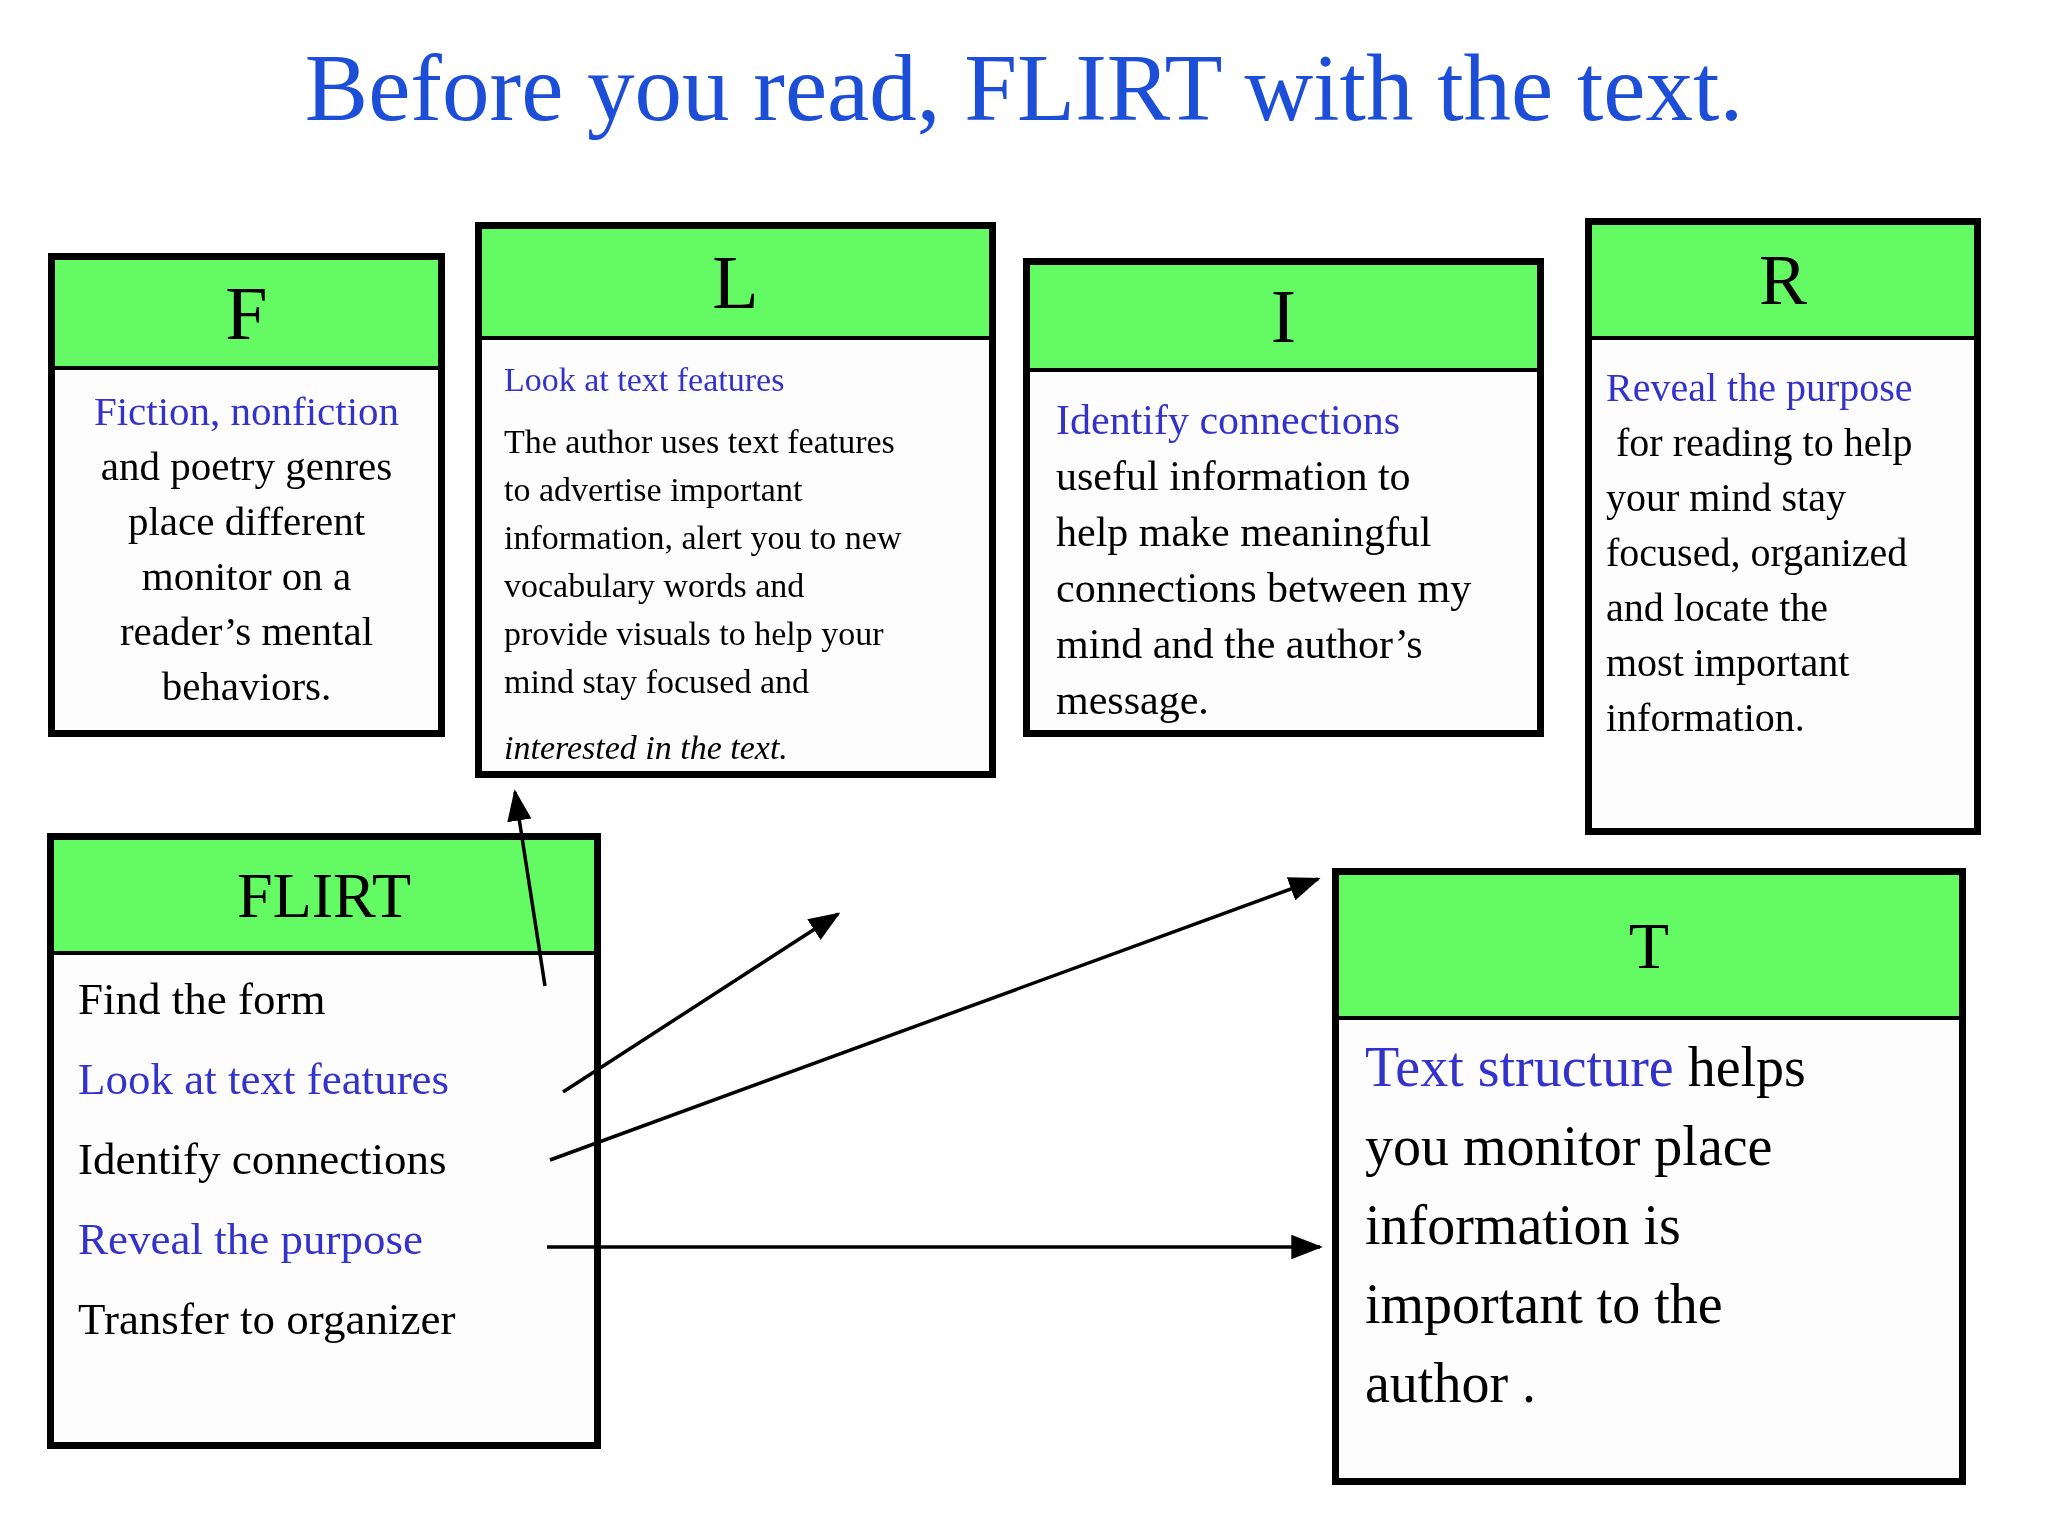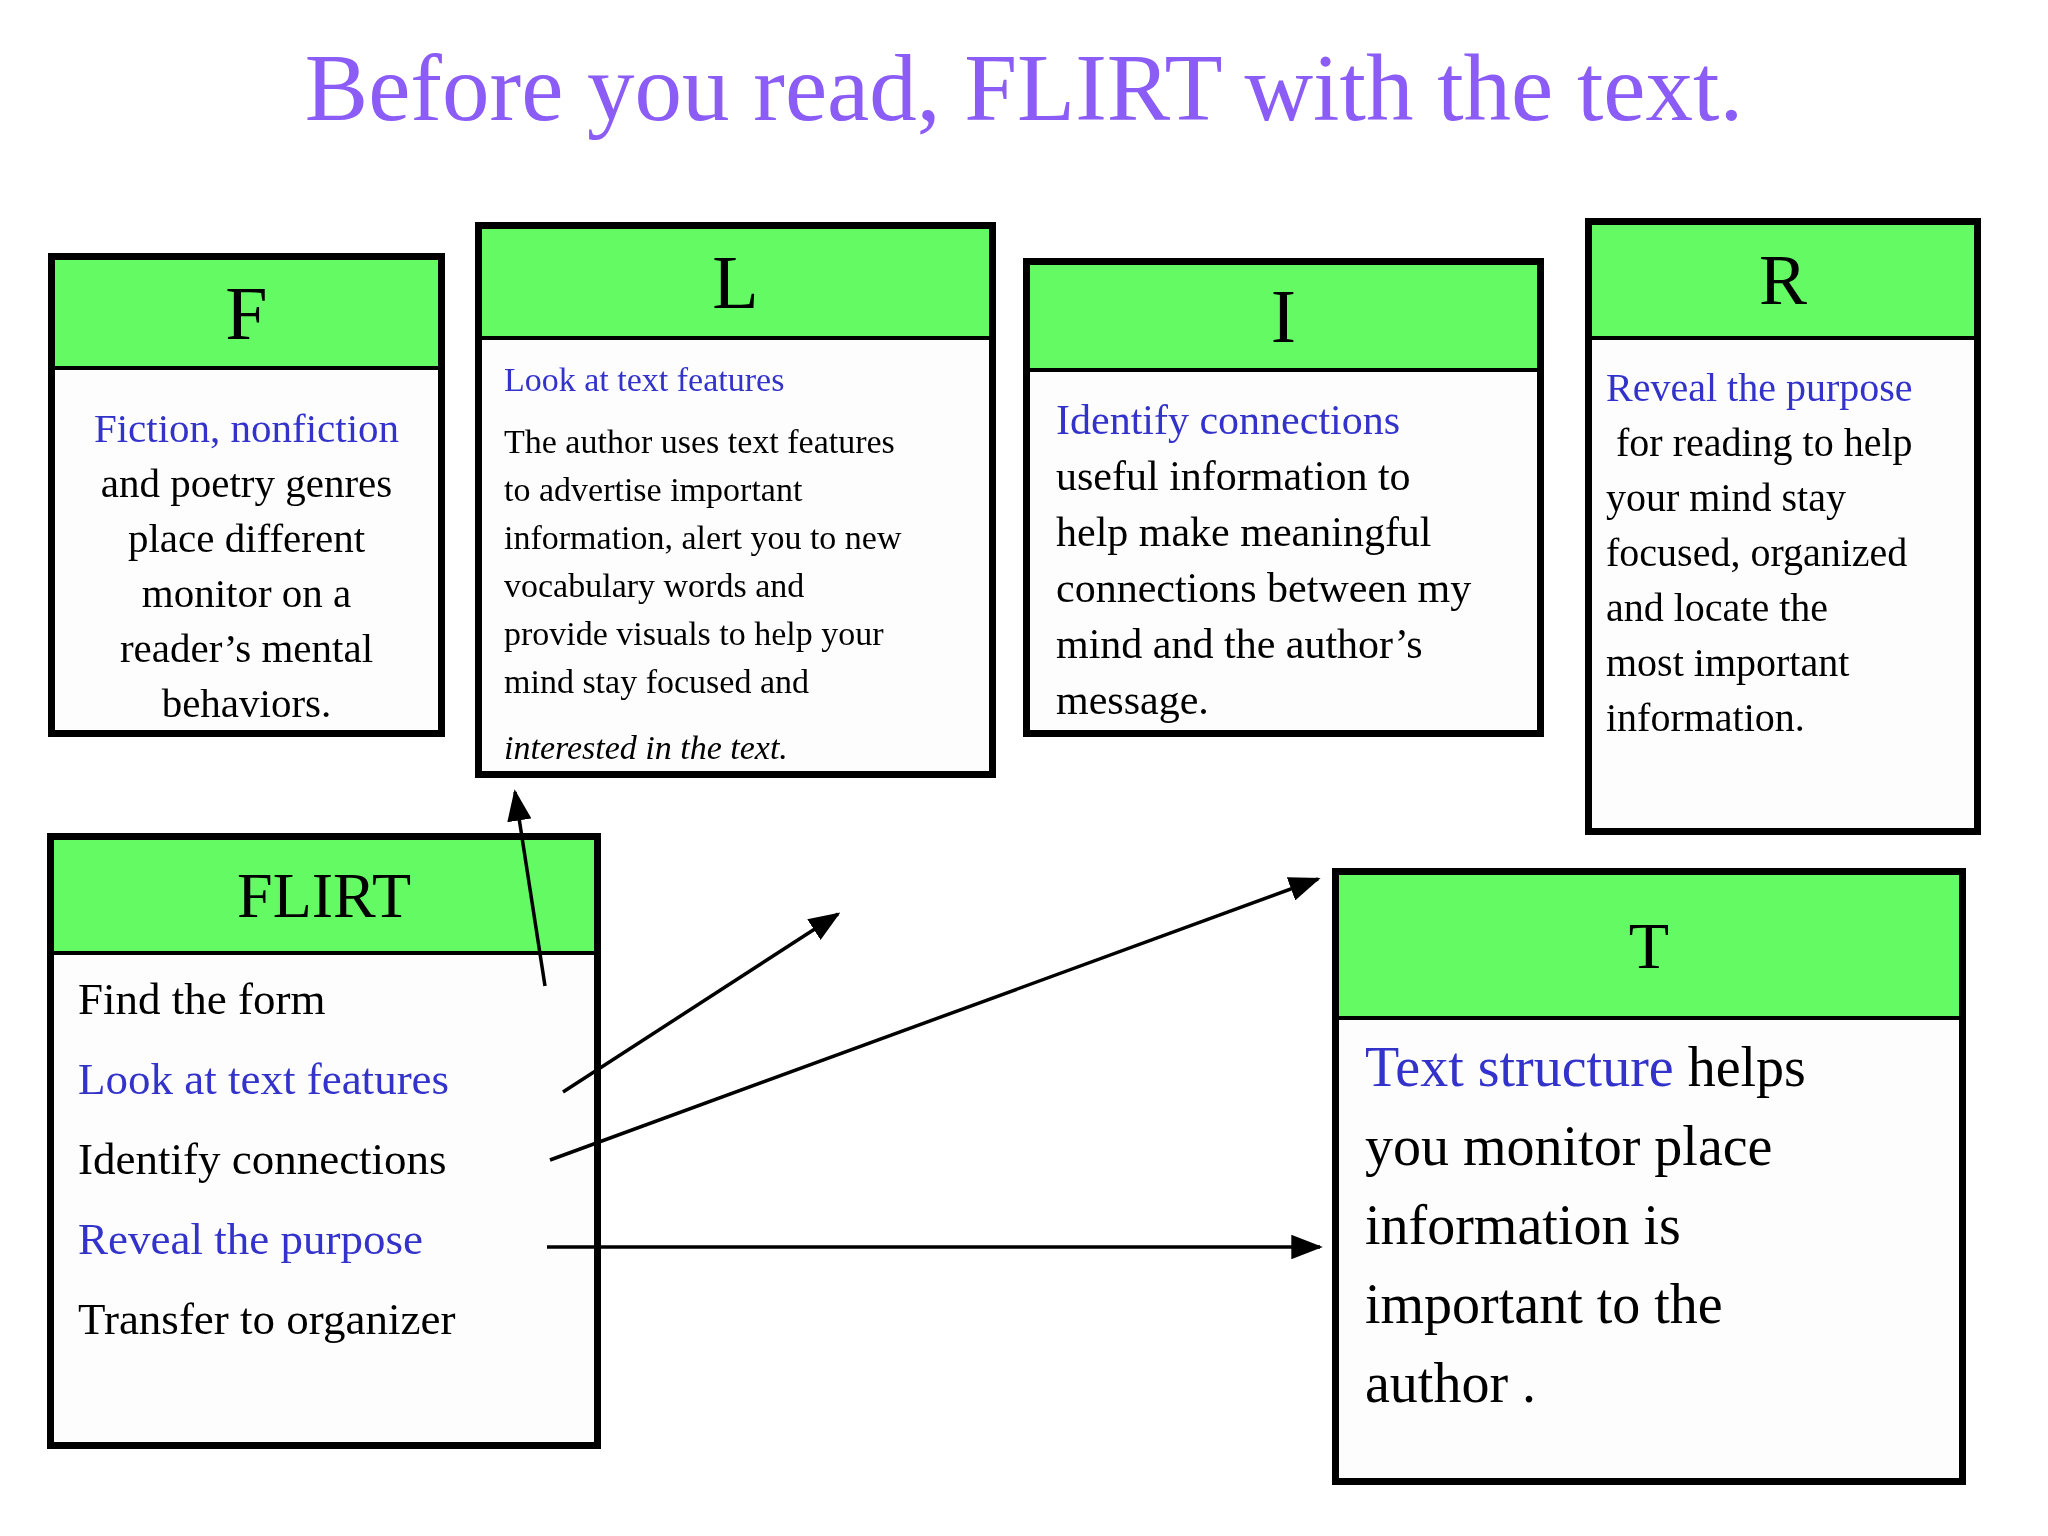--- a/index.html
+++ b/index.html
@@ -4,41 +4,41 @@
 <style>
   html,body{margin:0;padding:0;background:#fff;}
   #canvas{
     position:relative; width:2048px; height:1536px; overflow:hidden;
     background:var(--page-bg,#fff);
     font-family:"Liberation Serif","DejaVu Serif",serif;
     color:var(--ink-black,#000);
   }
   .title{
     position:absolute; top:36px; left:0; width:2048px;
-    text-align:center; font-size:95px; line-height:1.1; color:#8b5cf6;
+    text-align:center; font-size:95px; line-height:1.1; color:#1d4ed8;
   }
   .box{
     position:absolute; box-sizing:border-box;
     border:7px solid #000; background:#fdfdfd;
   }
   .hdr{
     box-sizing:border-box; width:100%;
     background:var(--header-green,#64fa64);
     border-bottom:4px solid #000;
     display:flex; align-items:center; justify-content:center;
   }
   .hdr span{display:block;}
   .body{box-sizing:border-box;}
   .line{white-space:pre;}
   .blu{color:var(--highlight-blue,#3333cc);}
 
   
   #f-box{left:48px; top:253px; width:397px; height:484px;}
   #f-box .hdr{height:110px; font-size:76px;}
-  #f-box .body{font-size:41px; line-height:55px; text-align:center; padding:31px 6px 0 6px;}
+  #f-box .body{font-size:41px; line-height:55px; text-align:center; padding:14px 6px 0 6px;}
 
   
   #l-box{left:475px; top:222px; width:521px; height:556px;}
   #l-box .hdr{height:111px; font-size:76px;}
   #l-box .body{font-size:34px; line-height:48px; padding:16px 8px 0 22px;}
   #l-box .lead{margin-bottom:14px;}
   #l-box .last{margin-top:18px;font-style:italic;}
 
   
   #i-box{left:1023px; top:258px; width:521px; height:479px;}

